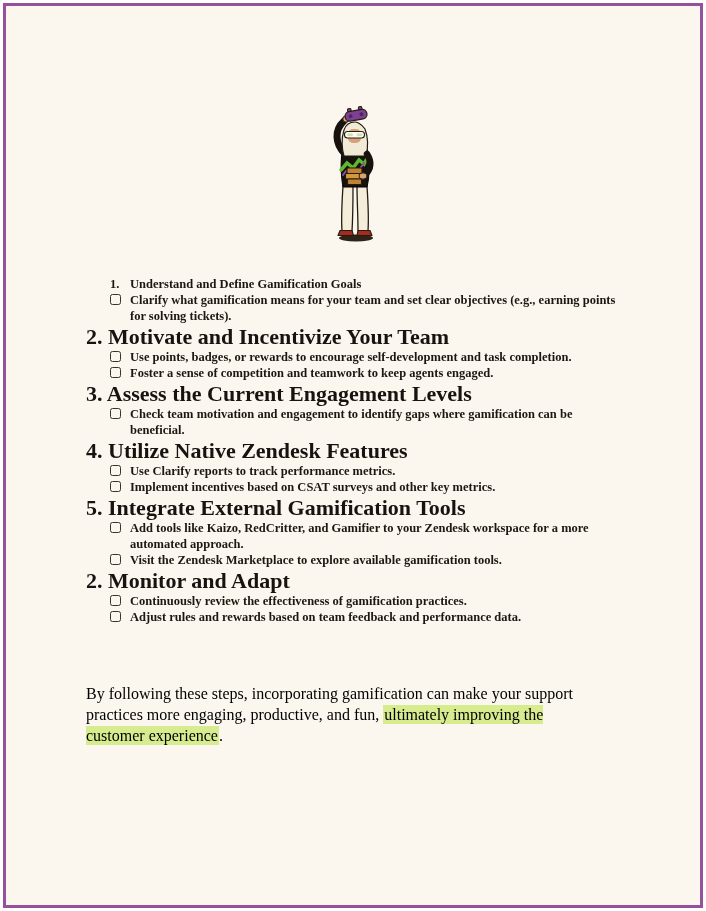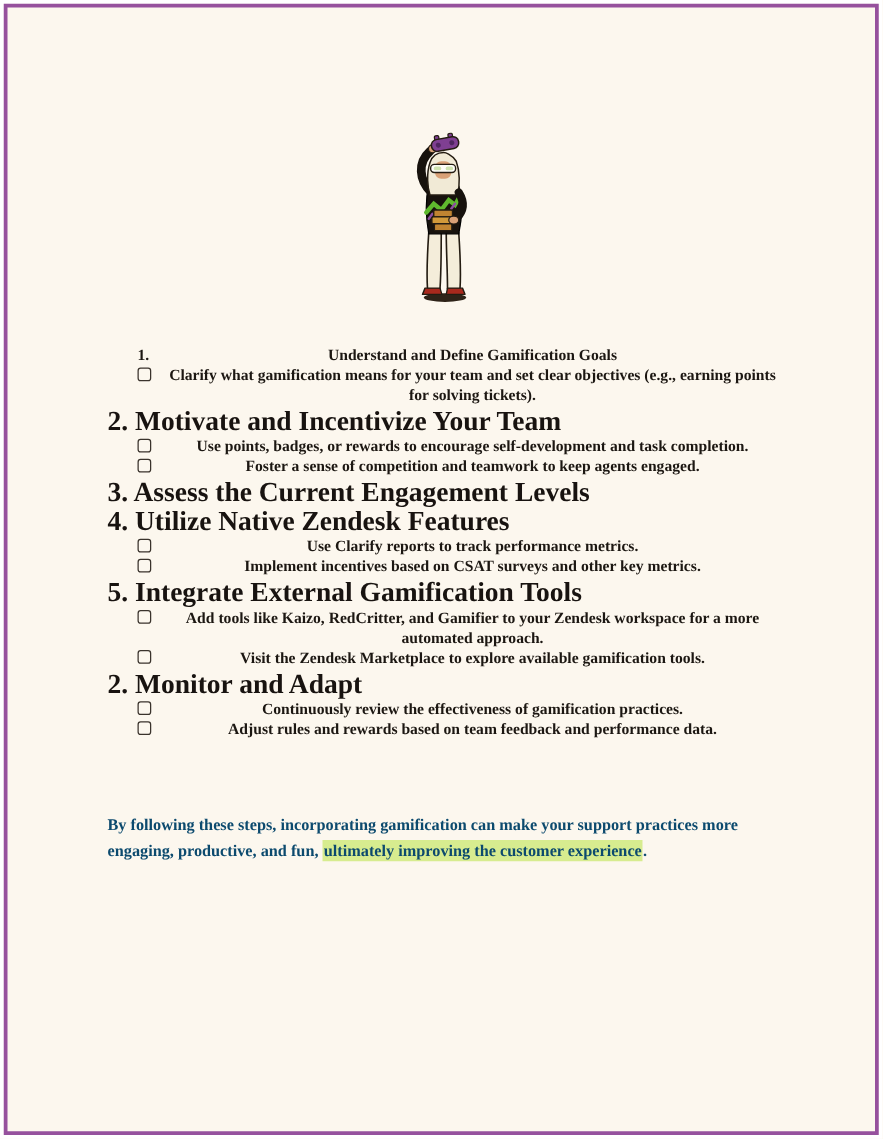--- a/index.html
+++ b/index.html
@@ -56,28 +56,28 @@
   }
   .checkbox {
     display:inline-block;
     width:11px; height:11px;
     border:1.4px solid #3A332C;
     border-radius:2.5px;
     background:transparent;
     margin-top:1.5px;
     box-sizing:border-box;
   }
-  .row .txt { flex:1;text-align:center; }
+  .row .txt { flex:1; }
   .closing {
     margin:58px 0 0 0;
     width:518px;
-    font-size:13px;
+    font-size:16px;
     line-height:21px;
-    font-weight:bold;
-    color:#0c4a6e;
+    font-weight:normal;
+    color:#000000;
   }
   .closing mark {
     background:#D7EC8F;
     color:inherit;
     padding:1px 1px;
   }
 </style>
 </head>
 <body>
 
@@ -148,20 +148,24 @@
     <div class="row">
       <span class="marker checkbox"></span>
       <span class="txt">Use points, badges, or rewards to encourage self-development and task completion.</span>
     </div>
     <div class="row">
       <span class="marker checkbox"></span>
       <span class="txt">Foster a sense of competition and teamwork to keep agents engaged.</span>
     </div>
 
     <h2>3. Assess the Current Engagement Levels</h2>
+    <div class="row">
+      <span class="marker checkbox"></span>
+      <span class="txt">Check team motivation and engagement to identify gaps where gamification can be beneficial.</span>
+    </div>
 
     <h2>4. Utilize Native Zendesk Features</h2>
     <div class="row">
       <span class="marker checkbox"></span>
       <span class="txt">Use Clarify reports to track performance metrics.</span>
     </div>
     <div class="row">
       <span class="marker checkbox"></span>
       <span class="txt">Implement incentives based on CSAT surveys and other key metrics.</span>
     </div>

